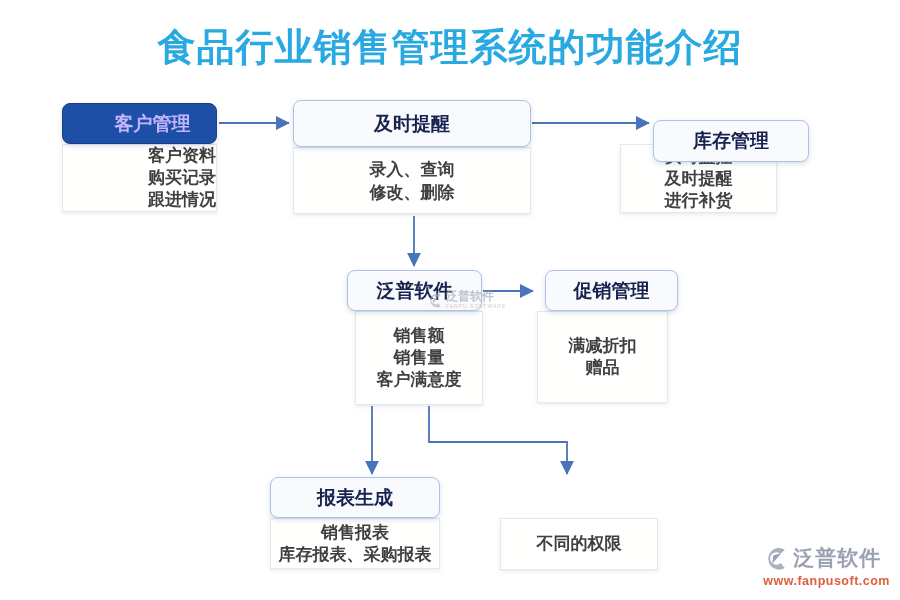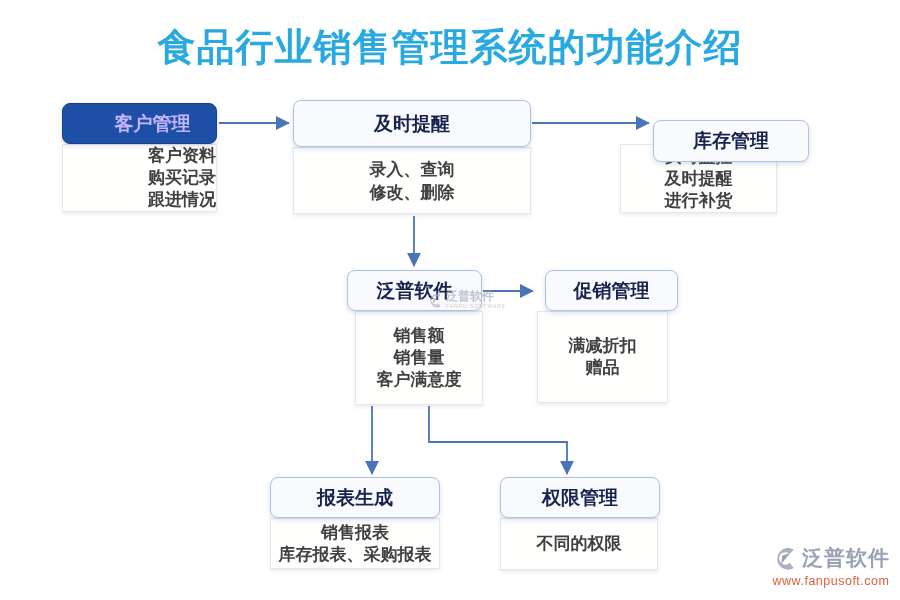--- a/index.html
+++ b/index.html
@@ -36,21 +36,21 @@
     opacity:0.65; z-index:4;
   }
   .watermark .wm-text { display:flex; flex-direction:column; margin-left:2px; }
   .wm-brand { font-size:12px; font-weight:bold; color:#a0a7b6; line-height:13px; }
   .wm-sub { font-size:5px; color:#c8a9a0; letter-spacing:1px; line-height:6px; }
   .brandmark {
     position:absolute; right:10px; bottom:12px; z-index:4;
   }
   .brandmark .row { display:flex; align-items:center; }
   .bm-name { font-size:21px; font-weight:bold; color:#99a1b3; letter-spacing:1px; }
-  .bm-url { font-size:12.5px; font-weight:normal; color:#df5f3c; letter-spacing:0.5px;
+  .bm-url { font-size:12.5px; font-weight:bold; color:#df5f3c; letter-spacing:0.5px;
             margin-top:1px; text-align:center; }
 </style>
 </head>
 <body>
 
 <div class="stage">
 
   <div class="title">食品行业销售管理系统的功能介绍</div>
 
   <svg class="connectors" width="900" height="600" viewBox="0 0 900 600">
@@ -111,23 +111,20 @@
   </div>
 
   <div class="node-header" style="left:270px; top:477px; width:170px; height:41px;">
     <span>报表生成</span>
   </div>
   <div class="node-panel" style="left:270px; top:518px; width:170px; height:51px;">
     <div class="line">销售报表</div>
     <div class="line">库存报表、采购报表</div>
   </div>
 
-  <div class="node-header" style="left:500px; top:477px; width:160px; height:41px;">
-    <span>权限管理</span>
-  </div>
   <div class="node-panel" style="left:500px; top:518px; width:158px; height:52px;">
     <div class="line">不同的权限</div>
   </div>
 
   <div class="watermark">
     <svg width="17" height="20" viewBox="0 0 32 36">
       <path d="M26 8 A13 13 0 1 0 26 30 L21 24 A7.5 7.5 0 1 1 21 13 Z" fill="#aab1bf"></path>
       <path d="M12 15 l10 -3 -11 13 z" fill="#9aa3b4"></path>
     </svg>
     <div class="wm-text">

